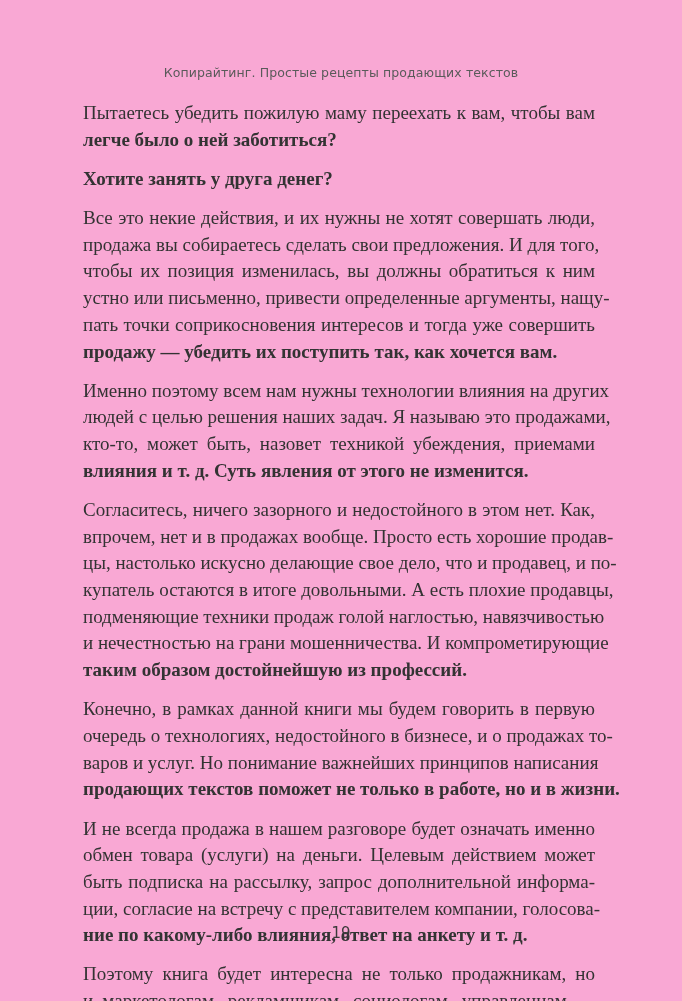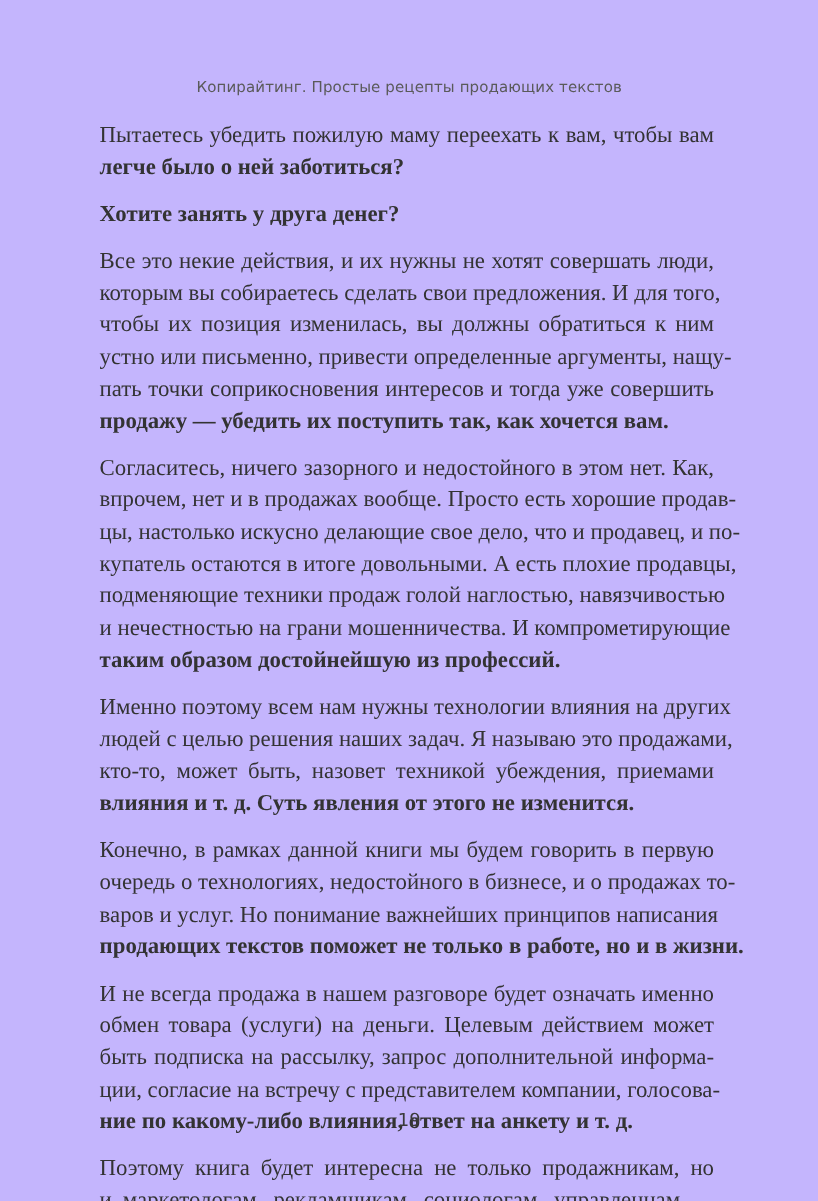--- a/index.html
+++ b/index.html
@@ -1,17 +1,17 @@
 <!DOCTYPE html>
 <html><head>
 <meta charset="utf-8">
 <style>
   html, body { margin: 0; padding: 0; background: #ffffff; }
   body { width: 682px; height: 1001px; position: relative; overflow: hidden; }
-  .page { position: absolute; left: 0; top: 0; width: 682px; height: 1001px; background: #c4b5fd; }
+  .page { position: absolute; left: 0; top: 0; width: 682px; height: 1001px; background: #f9a8d4; }
   .running-head {
     position: absolute; left: 0; width: 682px; top: 65px;
     text-align: center;
     font-family: "DejaVu Sans", sans-serif;
     font-size: 12.5px; letter-spacing: 0.1px;
     color: #5a5a5a;
   }
   .body-text {
     position: absolute; left: 83px; top: 100px; width: 512px;
     font-family: "Liberation Serif", serif;
@@ -37,40 +37,40 @@
   <div class="body-text">
     <p class="para">
       <span class="line">Пытаетесь убедить пожилую маму переехать к вам, чтобы вам</span>
       <span class="line last">легче было о ней заботиться?</span>
     </p>
     <p class="para">
       <span class="line last">Хотите занять у друга денег?</span>
     </p>
     <p class="para">
       <span class="line">Все это некие действия, и их нужны не хотят совершать люди,</span>
-      <span class="line">которым вы собираетесь сделать свои предложения. И для того,</span>
+      <span class="line">продажа вы собираетесь сделать свои предложения. И для того,</span>
       <span class="line">чтобы их позиция изменилась, вы должны обратиться к ним</span>
       <span class="line">устно или письменно, привести определенные аргументы, нащу-</span>
       <span class="line">пать точки соприкосновения интересов и тогда уже совершить</span>
       <span class="line last">продажу — убедить их поступить так, как хочется вам.</span>
+    </p>
+    <p class="para">
+      <span class="line">Именно поэтому всем нам нужны технологии влияния на других</span>
+      <span class="line">людей с целью решения наших задач. Я называю это продажами,</span>
+      <span class="line">кто-то, может быть, назовет техникой убеждения, приемами</span>
+      <span class="line last">влияния и т. д. Суть явления от этого не изменится.</span>
     </p>
     <p class="para">
       <span class="line">Согласитесь, ничего зазорного и недостойного в этом нет. Как,</span>
       <span class="line">впрочем, нет и в продажах вообще. Просто есть хорошие продав-</span>
       <span class="line">цы, настолько искусно делающие свое дело, что и продавец, и по-</span>
       <span class="line">купатель остаются в итоге довольными. А есть плохие продавцы,</span>
       <span class="line">подменяющие техники продаж голой наглостью, навязчивостью</span>
       <span class="line">и нечестностью на грани мошенничества. И компрометирующие</span>
       <span class="line last">таким образом достойнейшую из профессий.</span>
-    </p>
-    <p class="para">
-      <span class="line">Именно поэтому всем нам нужны технологии влияния на других</span>
-      <span class="line">людей с целью решения наших задач. Я называю это продажами,</span>
-      <span class="line">кто-то, может быть, назовет техникой убеждения, приемами</span>
-      <span class="line last">влияния и т. д. Суть явления от этого не изменится.</span>
     </p>
     <p class="para">
       <span class="line">Конечно, в рамках данной книги мы будем говорить в первую</span>
       <span class="line">очередь о технологиях, недостойного в бизнесе, и о продажах то-</span>
       <span class="line">варов и услуг. Но понимание важнейших принципов написания</span>
       <span class="line last">продающих текстов поможет не только в работе, но и в жизни.</span>
     </p>
     <p class="para">
       <span class="line">И не всегда продажа в нашем разговоре будет означать именно</span>
       <span class="line">обмен товара (услуги) на деньги. Целевым действием может</span>

